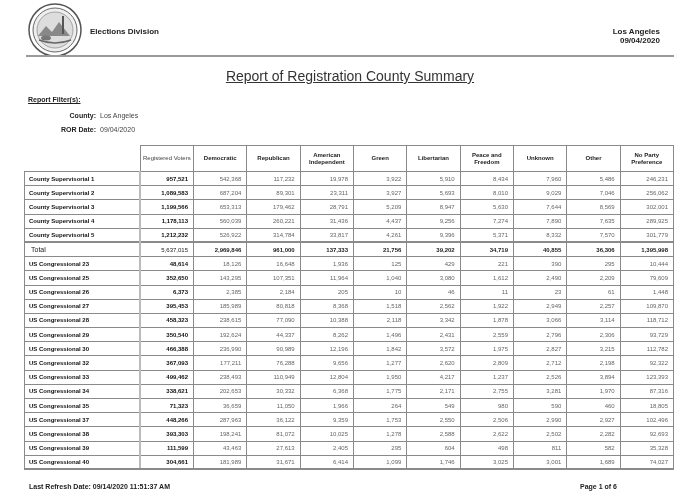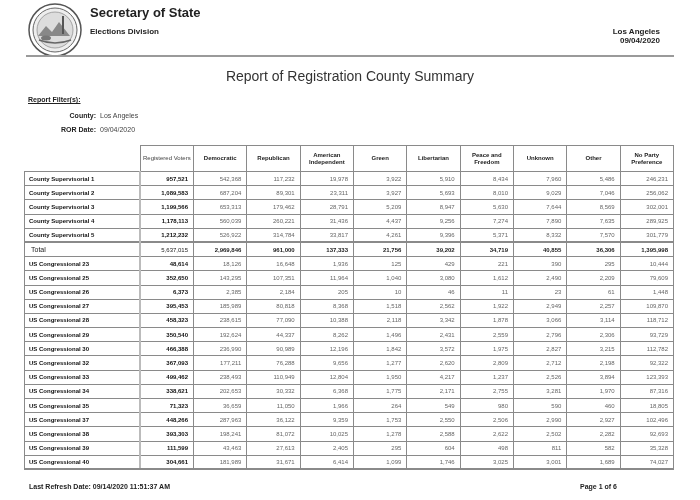--- a/index.html
+++ b/index.html
@@ -8,21 +8,21 @@
 
     .header { position: absolute; left: 0; top: 0; width: 700px; height: 48px; }
     .seal { position: absolute; left: 24px; top: 2px; width: 62px; height: 56px; }
     .org-title { position: absolute; left: 90px; top: 5px; font-size: 13px; font-weight: bold; color: #222; }
     .division { position: absolute; left: 90px; top: 27px; font-size: 8px; font-weight: bold; color: #222; }
     .system { position: absolute; left: 90px; top: 36px; font-size: 8px; font-weight: bold; color: #222; }
     .hdr-county { position: absolute; right: 40px; top: 27px; font-size: 8px; font-weight: bold; text-align: right; color: #222; }
     .hdr-date { position: absolute; right: 40px; top: 36px; font-size: 8px; font-weight: bold; text-align: right; color: #222; }
     .hdr-rule { position: absolute; left: 26px; top: 55px; width: 648px; height: 2px; background: #9a9a9a; }
 
-    .report-title { position: absolute; left: 0; top: 68px; width: 700px; text-align: center; font-size: 14px; color: #333; }
+    .report-title { position: absolute; left: 0; top: 68px; width: 700px; text-align: center; font-size: 14px; color: #333; text-decoration: underline; }
 
     .filters { position: absolute; left: 28px; top: 96px; font-size: 7px; }
     .filters-label { font-weight: bold; text-decoration: underline; color: #222; }
     .filter-row { position: absolute; left: 0; width: 300px; white-space: nowrap; }
     .filter-key { position: absolute; right: 224px; font-weight: bold; text-align: right; width: 80px; color: #222; }
     .filter-val { position: absolute; left: 72px; color: #444; }
 
     table.summary { position: absolute; left: 24px; top: 145px; width: 650px; border-collapse: collapse; font-size: 6px; table-layout: fixed; }
     table.summary th, table.summary td { border: 1px solid #8a8a8a; }
     table.summary thead th { height: 26px; font-weight: bold; text-align: center; vertical-align: middle; color: #222; font-size: 6px; line-height: 7px; padding: 0 2px; }
@@ -45,21 +45,20 @@
 <div class="header">
   <svg class="seal" viewBox="0 0 62 56">
     <circle cx="31" cy="28" r="26" fill="#fff" stroke="#555" stroke-width="1.5"></circle>
     <circle cx="31" cy="28" r="22" fill="#eee" stroke="#666" stroke-width="1"></circle>
     <circle cx="31" cy="28" r="18" fill="#ddd" stroke="#777" stroke-width="0.6"></circle>
     <path d="M14 34 L22 24 L28 30 L35 20 L46 34 Z" fill="#888"></path>
     <rect x="38" y="14" width="2" height="18" fill="#555"></rect>
     <path d="M15 38 Q31 44 47 38" stroke="#666" stroke-width="1.5" fill="none"></path>
     <ellipse cx="22" cy="36" rx="5" ry="2.5" fill="#777"></ellipse>
   </svg>
-  <div class="org-title">Secretary of State</div>
   <div class="division">Elections Division</div>
   <div class="hdr-county">Los Angeles</div>
   <div class="hdr-date">09/04/2020</div>
   <div class="hdr-rule"></div>
 </div>
 
 <div class="report-title">Report of Registration County Summary</div>
 
 <div class="filters">
   <div class="filters-label">Report Filter(s):</div>

